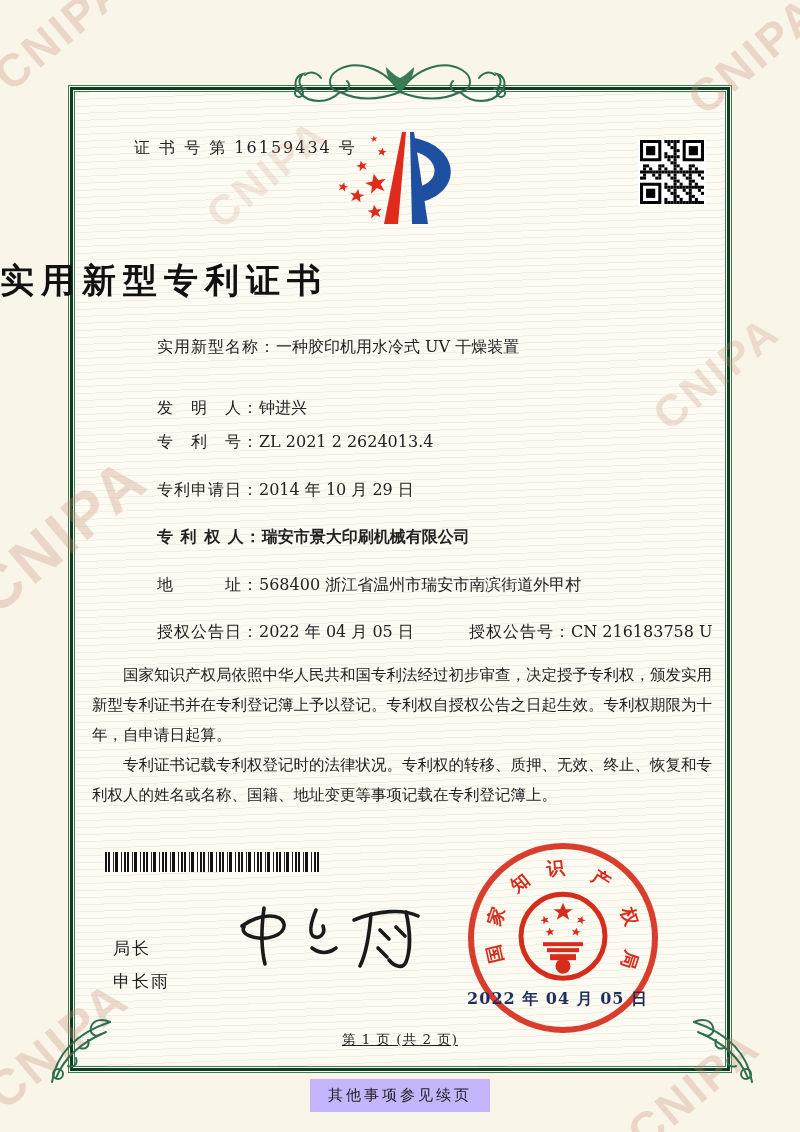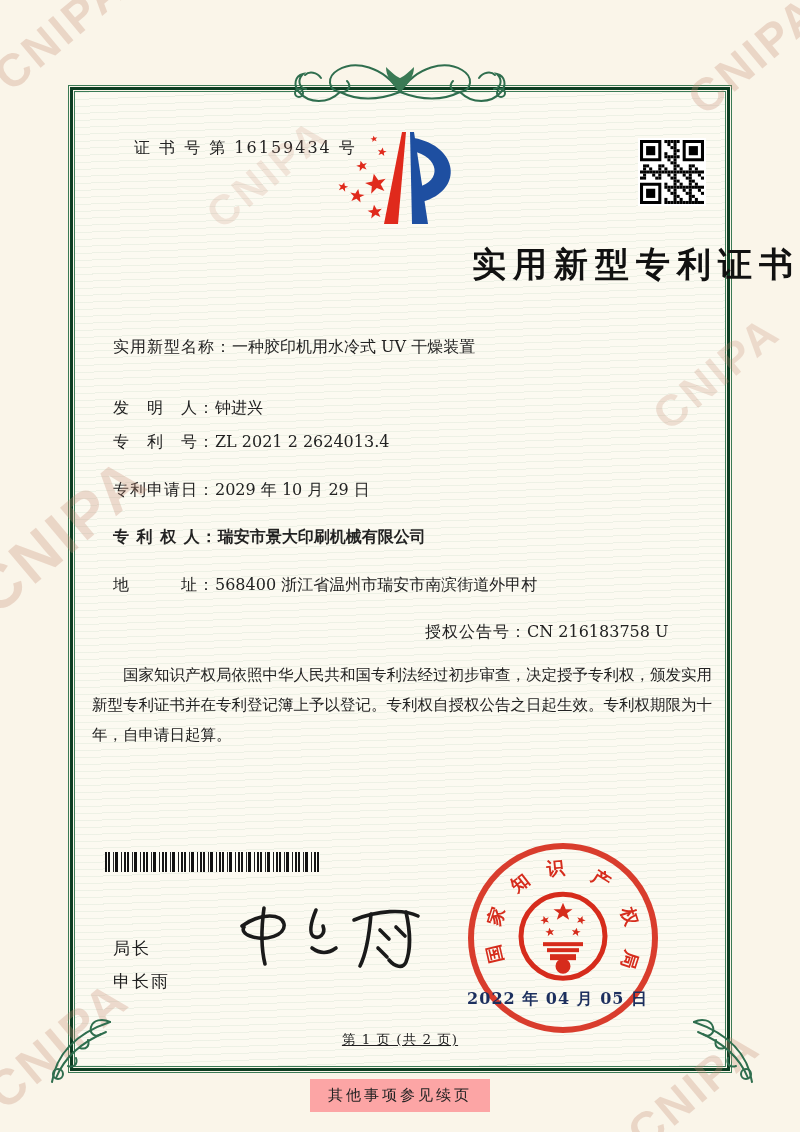--- a/index.html
+++ b/index.html
@@ -37,25 +37,25 @@
 
   .cert-no{position:absolute;left:134px;top:138px;font-size:16px;letter-spacing:2px;z-index:2;}
 
   
   .logo{position:absolute;left:332px;top:126px;z-index:2;}
 
   
   .qr{position:absolute;left:638px;top:138px;width:64px;height:64px;background:#fff;
       padding:2px;z-index:2;}
 
-  .title{position:absolute;left:0;right:0;top:242px;text-align:right;font-size:34px;
+  .title{position:absolute;left:0;right:0;top:258px;text-align:left;font-size:34px;
       font-weight:700;letter-spacing:7px;color:#111;z-index:2;font-family:Liberation Mono, monospace;}
 
   .field-row{position:absolute;left:113px;font-size:16px;white-space:nowrap;z-index:2;}
-  .field-row .lbl{letter-spacing:1px;}
+  .field-row .lbl{letter-spacing:1px;margin-left:44px;}
   .fr1{top:337px;} .fr2{top:398px;} .fr3{top:432px;} .fr4{top:480px;}
   .fr5{top:527px;font-weight:bold;} .fr6{top:575px;} .fr7{top:622px;}
   .pair2{position:absolute;left:312px;top:0;}
   .fr7{width:620px;}
 
   .paras{position:absolute;left:92px;top:660px;width:620px;font-size:15.5px;
       line-height:30px;text-align:justify;z-index:2;}
   .paras p{margin:0;text-indent:2em;}
 
   .barcode{position:absolute;left:105px;top:852px;width:215px;height:20px;z-index:2;
@@ -84,21 +84,21 @@
   .emblem{position:absolute;left:50%;top:50%;transform:translate(-50%,-52%);}
   .emblem *{fill:#d62c1c;}
   .emblem .ring{fill:none;stroke:#d62c1c;stroke-width:5;}
   .seal-date{position:absolute;left:50%;top:146px;transform:translateX(-53%);
       white-space:nowrap;font-size:16px;font-weight:700;color:#1c2f5e;letter-spacing:1px;}
 
   .page-info{position:absolute;left:0;right:0;top:1031px;text-align:center;font-size:13.5px;
       letter-spacing:1px;z-index:2;text-decoration:underline;}
 
   .cont-note{position:absolute;left:50%;top:1079px;transform:translateX(-50%);
-      background:#fca5a5;padding:7px 18px;font-size:15px;letter-spacing:3px;z-index:2;}
+      background:#c4b5fd;padding:7px 18px;font-size:15px;letter-spacing:3px;z-index:2;}
 </style>
 </head>
 <body>
 
 <div class="page">
 
   <span class="wm wm1">CNIPA</span>
   <span class="wm wm2">CNIPA</span>
   <span class="wm wm3">CNIPA</span>
   <span class="wm wm4">CNIPA</span>
@@ -308,36 +308,40 @@
   <div class="field-row fr1">
     <span class="lbl">实用新型名称：</span><span>一种胶印机用水冷式 UV 干燥装置</span>
   </div>
   <div class="field-row fr2">
     <span class="lbl">发　明　人：</span><span>钟进兴</span>
   </div>
   <div class="field-row fr3">
     <span class="lbl">专　利　号：</span><span>ZL 2021 2 2624013.4</span>
   </div>
   <div class="field-row fr4">
-    <span class="lbl">专利申请日：</span><span>2029 年 10 月 29 日</span>
+    <span class="lbl">专利申请日：</span><span>2014 年 10 月 29 日</span>
   </div>
   <div class="field-row fr5">
     <span class="lbl">专 利 权 人：</span><span>瑞安市景大印刷机械有限公司</span>
   </div>
   <div class="field-row fr6">
     <span class="lbl">地　　　址：</span><span>568400 浙江省温州市瑞安市南滨街道外甲村</span>
   </div>
   <div class="field-row fr7">
+    <span>
+      <span class="lbl">授权公告日：</span><span>2022 年 04 月 05 日</span>
+    </span>
     <span class="pair2">
       <span class="lbl">授权公告号：</span><span>CN 216183758 U</span>
     </span>
   </div>
 
   <div class="paras">
     <p>国家知识产权局依照中华人民共和国专利法经过初步审查，决定授予专利权，颁发实用新型专利证书并在专利登记簿上予以登记。专利权自授权公告之日起生效。专利权期限为十年，自申请日起算。</p>
+    <p>专利证书记载专利权登记时的法律状况。专利权的转移、质押、无效、终止、恢复和专利权人的姓名或名称、国籍、地址变更等事项记载在专利登记簿上。</p>
   </div>
 
   <div class="barcode"></div>
 
   <div class="director">
     <div>局长</div>
     <div>申长雨</div>
   </div>
 
   <svg class="signature" width="200" height="85" viewBox="0 0 200 85">

